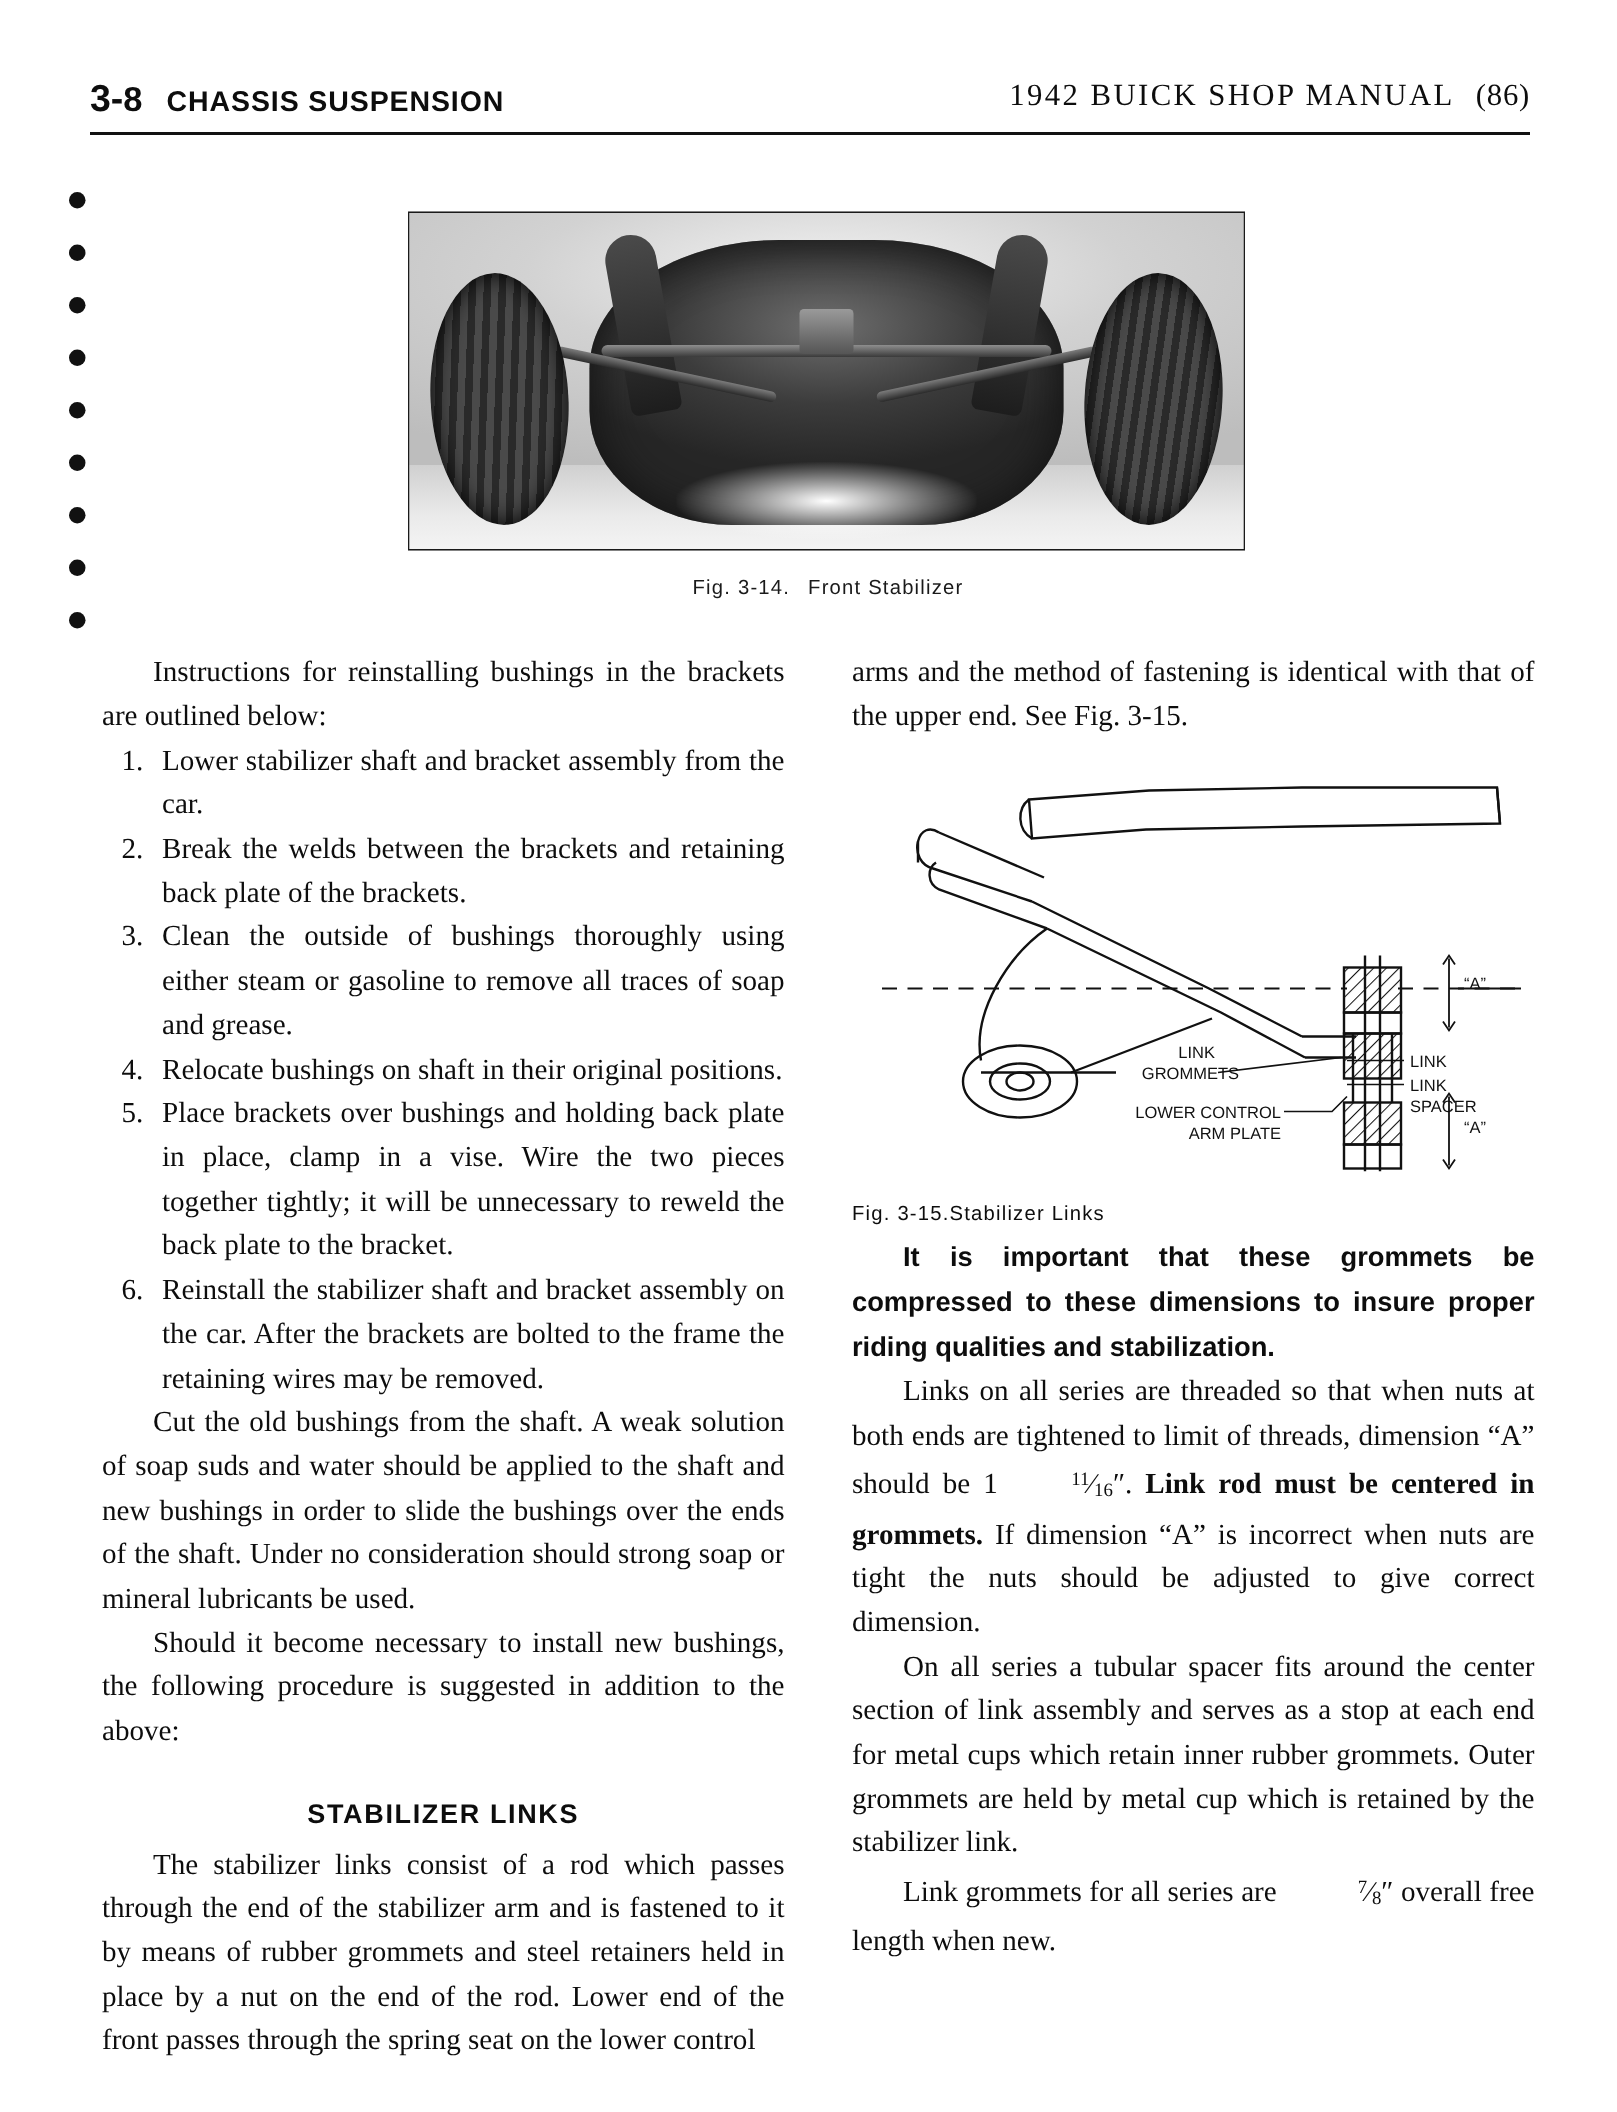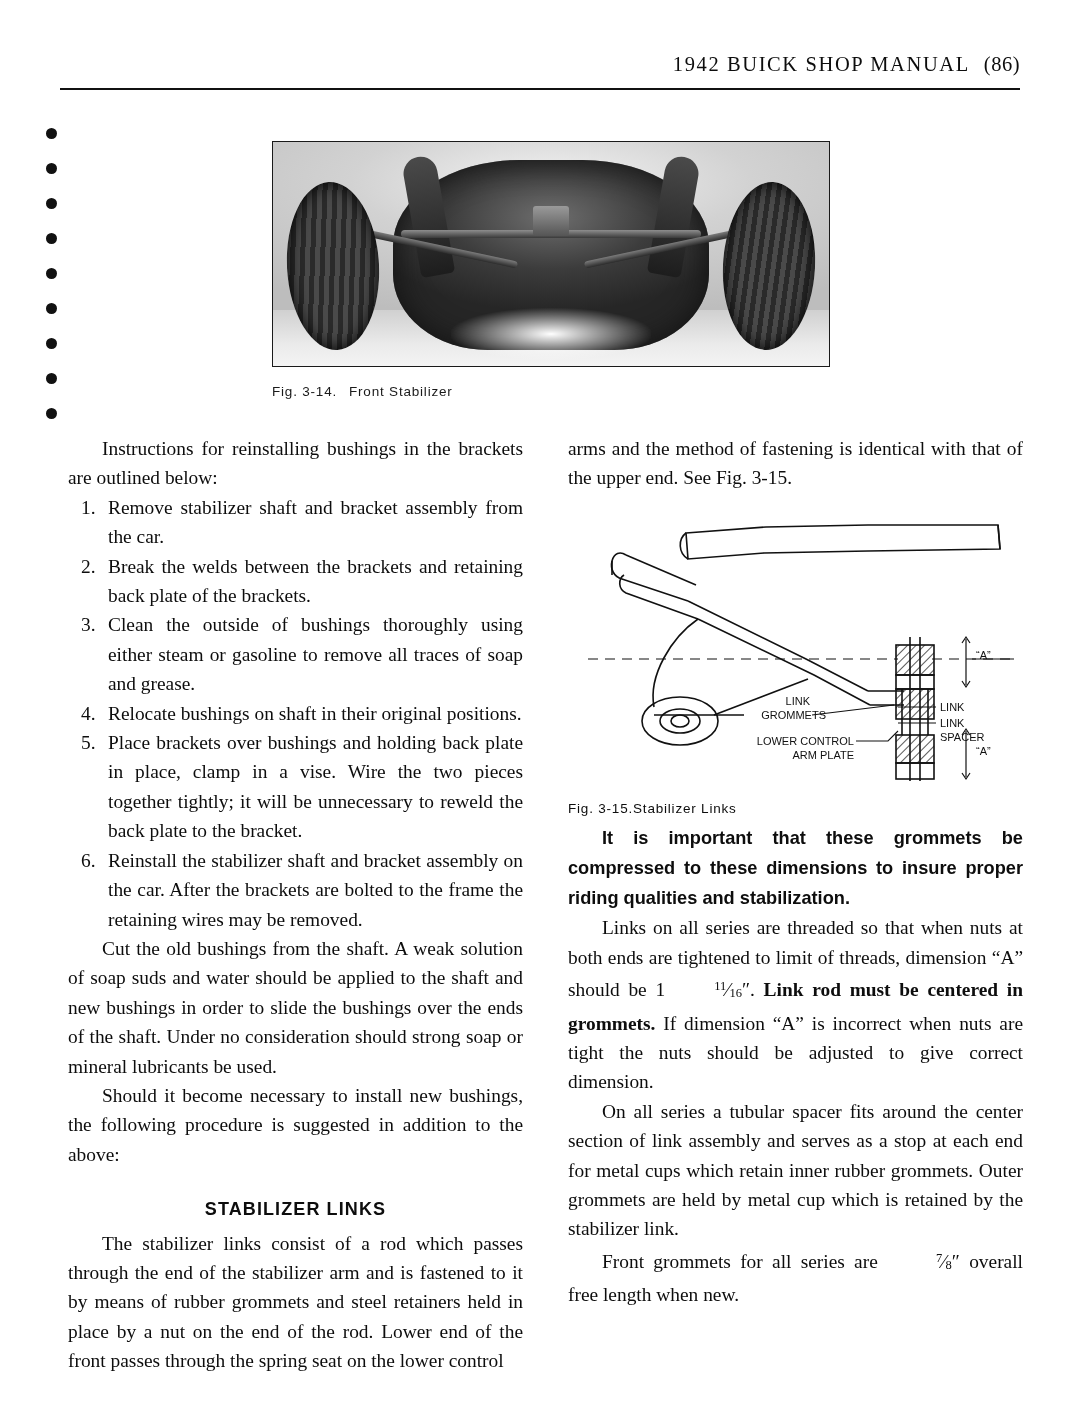--- a/index.html
+++ b/index.html
@@ -187,21 +187,21 @@
     bottom: 6px;
     width: 200px;
     height: 52px;
     background: radial-gradient(ellipse at center, #ffffff 0%, rgba(255,255,255,0) 72%);
   }
 
   .fig-cap {
     font-family: "Liberation Sans", sans-serif;
     font-size: 13.5px;
     letter-spacing: 0.8px;
-    text-align: left;
+    text-align: center;
     color: #1a1a1a;
     margin-top: 17px;
   }
   .fig-cap .sp { display: inline-block; width: 12px; }
 
   
   .col {
     position: absolute;
     top: 434px;
     width: 455px;
@@ -284,20 +284,23 @@
   }
   sup.fr { font-size: 0.66em; vertical-align: 0.45em; margin-left: 15px; }
   sub.fr { font-size: 0.66em; vertical-align: -0.12em; }
 </style>
 </head>
 <body>
 
 <div class="page">
 
   <div class="header">
+    <div class="hdr-left">
+      <span class="pg-num"><span>3-</span><span class="sub">8</span></span><span class="hdr-section">CHASSIS SUSPENSION</span>
+    </div>
     <div class="hdr-right">
       <span>1942 BUICK SHOP MANUAL</span><span class="folio">(86)</span>
     </div>
   </div>
   <div class="hdr-rule"></div>
 
   <div class="holes">
     <i></i>
     <i></i>
     <i></i>
@@ -325,21 +328,21 @@
       <div class="ph-light"></div>
     </div>
     <div class="fig-cap">
       <span>Fig. 3-14.</span><span class="sp"></span><span>Front Stabilizer</span>
     </div>
   </div>
 
   <div class="col left">
     <p>Instructions for reinstalling bushings in the brackets are outlined below:</p>
     <ol class="steps">
-      <li>Remove stabilizer shaft and bracket assembly from the car.</li>
+      <li>Lower stabilizer shaft and bracket assembly from the car.</li>
       <li>Break the welds between the brackets and retaining back plate of the brackets.</li>
       <li>Clean the outside of bushings thoroughly using either steam or gasoline to remove all traces of soap and grease.</li>
       <li>Relocate bushings on shaft in their original positions.</li>
       <li>Place brackets over bushings and holding back plate in place, clamp in a vise. Wire the two pieces together tightly; it will be unnecessary to reweld the back plate to the bracket.</li>
       <li>Reinstall the stabilizer shaft and bracket assembly on the car. After the brackets are bolted to the frame the retaining wires may be removed.</li>
     </ol>
     <p>Cut the old bushings from the shaft. A weak solution of soap suds and water should be applied to the shaft and new bushings in order to slide the bushings over the ends of the shaft. Under no consideration should strong soap or mineral lubricants be used.</p>
     <p>Should it become necessary to install new bushings, the following procedure is suggested in addition to the above:</p>
     <h2 class="subhead">STABILIZER LINKS</h2>
     <p>The stabilizer links consist of a rod which passes through the end of the stabilizer arm and is fastened to it by means of rubber grommets and steel retainers held in place by a nut on the end of the rod.  Lower end of the front passes through the spring seat on the lower control</p>
@@ -433,16 +436,16 @@
         </svg>
       </div>
       <div class="fig315-cap">
         <span>Fig. 3-15.</span><span class="sp"></span><span>Stabilizer Links</span>
       </div>
     </div>
 
     <p class="bold-note sp-before">It is important that these grommets be compressed to these dimensions to insure proper riding qualities and stabilization.</p>
     <p class="sp-before"><span>Links on all series are threaded so that when nuts at both ends are tightened to limit of threads, dimension “A” should be 1</span><span class="frac"><sup class="fr">11</sup>⁄<sub class="fr">16</sub></span><span>″. </span><b>Link rod must be centered in grommets.</b><span> If dimension “A” is incorrect when nuts are tight the nuts should be adjusted to give correct dimension.</span></p>
     <p class="sp-before">On all series a tubular spacer fits around the center section of link assembly and serves as a stop at each end for metal cups which retain inner rubber grommets.  Outer grommets are held by metal cup which is retained by the stabilizer link.</p>
-    <p class="sp-before"><span>Front grommets for all series are </span><span class="frac"><sup class="fr">7</sup>⁄<sub class="fr">8</sub></span><span>″ overall free length when new.</span></p>
+    <p class="sp-before"><span>Link grommets for all series are </span><span class="frac"><sup class="fr">7</sup>⁄<sub class="fr">8</sub></span><span>″ overall free length when new.</span></p>
   </div>
 
 </div>
 
 </body></html>

